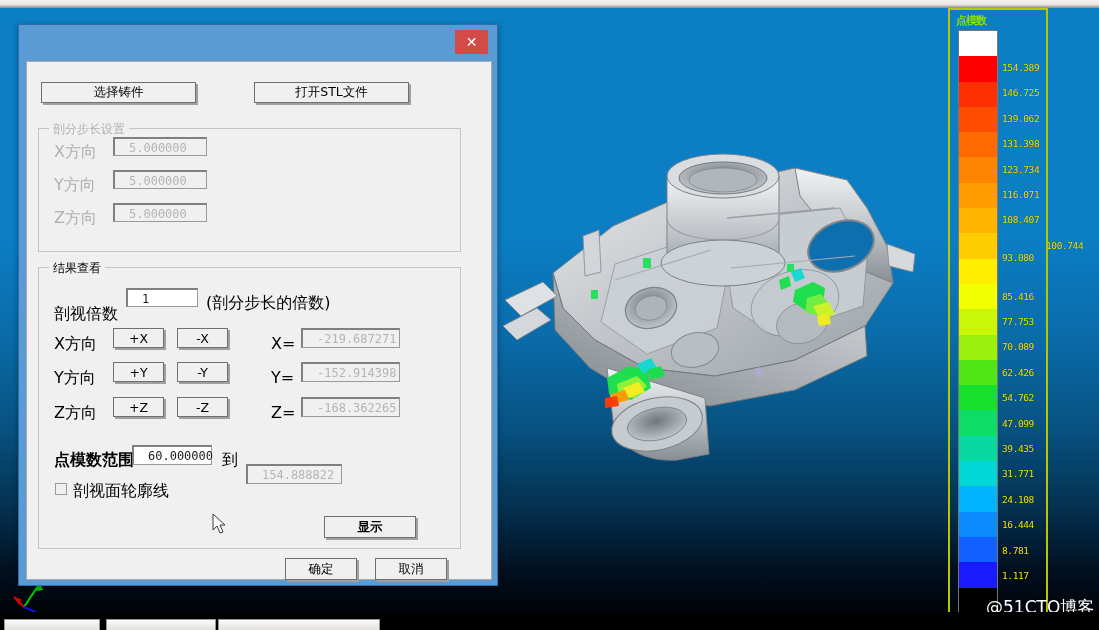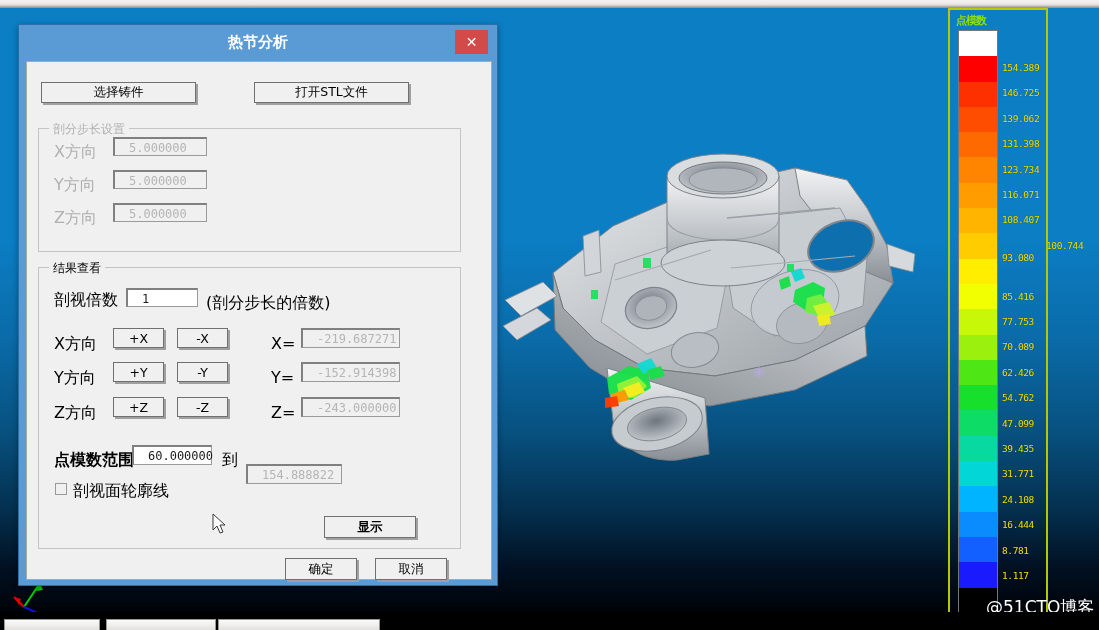--- a/index.html
+++ b/index.html
@@ -311,21 +311,20 @@
         <div class="lbl" style="top: 489.13px;">16.444</div>
         <div class="lbl" style="top: 514.522px;">8.781</div>
         <div class="lbl" style="top: 539.913px;">1.117</div>
       </div>
   </div>
 
   <div id="watermark">@51CTO博客</div>
 
   <div id="dialog">
     <div id="titlebar">
-      <div id="dlg-title">热节分析</div>
       <div id="close-btn">✕</div>
     </div>
 
     <div id="dlg-body">
 
       <button class="btn" style="left:227px;top:20px;width:155px;height:21px;">打开STL文件</button>
       <button class="btn" style="left:14px;top:20px;width:155px;height:21px;">选择铸件</button>
 
       <div class="gbox" style="left:11px;top:66px;width:423px;height:124px;">
         <span class="gtitle dim">剖分步长设置</span>
@@ -336,41 +335,41 @@
       <span class="lab dim" style="left:27px;top:113px;">Y方向</span>
       <div class="field dis" style="left:86px;top:108px;width:94px;height:19px;">5.000000</div>
 
       <span class="lab dim" style="left:27px;top:146px;">Z方向</span>
       <div class="field dis" style="left:86px;top:141px;width:94px;height:19px;">5.000000</div>
 
       <div class="gbox" style="left:11px;top:205px;width:423px;height:282px;">
         <span class="gtitle on">结果查看</span>
       </div>
 
-      <span class="lab" style="left:27px;top:228px;">剖视倍数</span>
+      <span class="lab" style="left:27px;top:242px;">剖视倍数</span>
       <div class="field en" style="left:99px;top:226px;width:72px;height:19px;">1</div>
       <span class="lab" style="left:179px;top:231px;">(剖分步长的倍数)</span>
 
       <span class="lab" style="left:27px;top:272px;">X方向</span>
       <button class="btn" style="left:86px;top:266px;width:51px;height:20px;">+X</button>
       <button class="btn" style="left:150px;top:266px;width:51px;height:20px;">-X</button>
       <span class="lab" style="left:244px;top:272px;">X=</span>
       <div class="field dis" style="left:274px;top:266px;width:99px;height:20px;">-219.687271</div>
 
       <span class="lab" style="left:27px;top:306px;">Y方向</span>
       <button class="btn" style="left:86px;top:300px;width:51px;height:20px;">+Y</button>
       <button class="btn" style="left:150px;top:300px;width:51px;height:20px;">-Y</button>
       <span class="lab" style="left:244px;top:306px;">Y=</span>
       <div class="field dis" style="left:274px;top:300px;width:99px;height:20px;">-152.914398</div>
 
       <span class="lab" style="left:27px;top:341px;">Z方向</span>
       <button class="btn" style="left:86px;top:335px;width:51px;height:20px;">+Z</button>
       <button class="btn" style="left:150px;top:335px;width:51px;height:20px;">-Z</button>
       <span class="lab" style="left:244px;top:341px;">Z=</span>
-      <div class="field dis" style="left:274px;top:335px;width:99px;height:20px;">-243.000000</div>
+      <div class="field dis" style="left:274px;top:335px;width:99px;height:20px;">-168.362265</div>
 
       <span class="lab" style="left:27px;top:388px;font-weight:bold;">点模数范围</span>
       <div class="field en" style="left:105px;top:383px;width:80px;height:20px;">60.000000</div>
       <span class="lab" style="left:195px;top:388px;">到</span>
       <div class="field dis" style="left:219px;top:402px;width:96px;height:20px;">154.888822</div>
 
       <div class="chk" style="left:28px;top:421px;"></div>
       <span class="lab" style="left:46px;top:419px;">剖视面轮廓线</span>
 
       <button class="btn" style="left:297px;top:454px;width:92px;height:22px;font-weight:bold;">显示</button>

